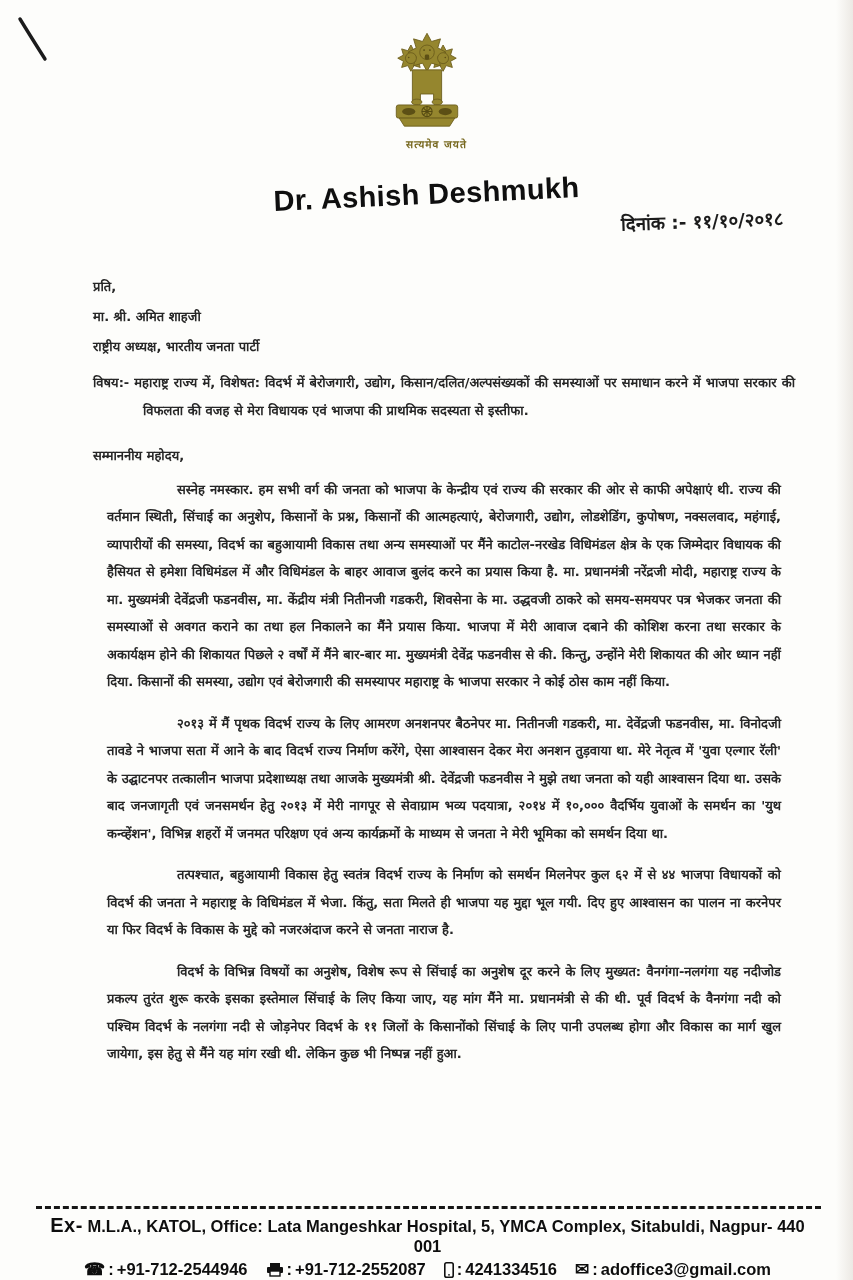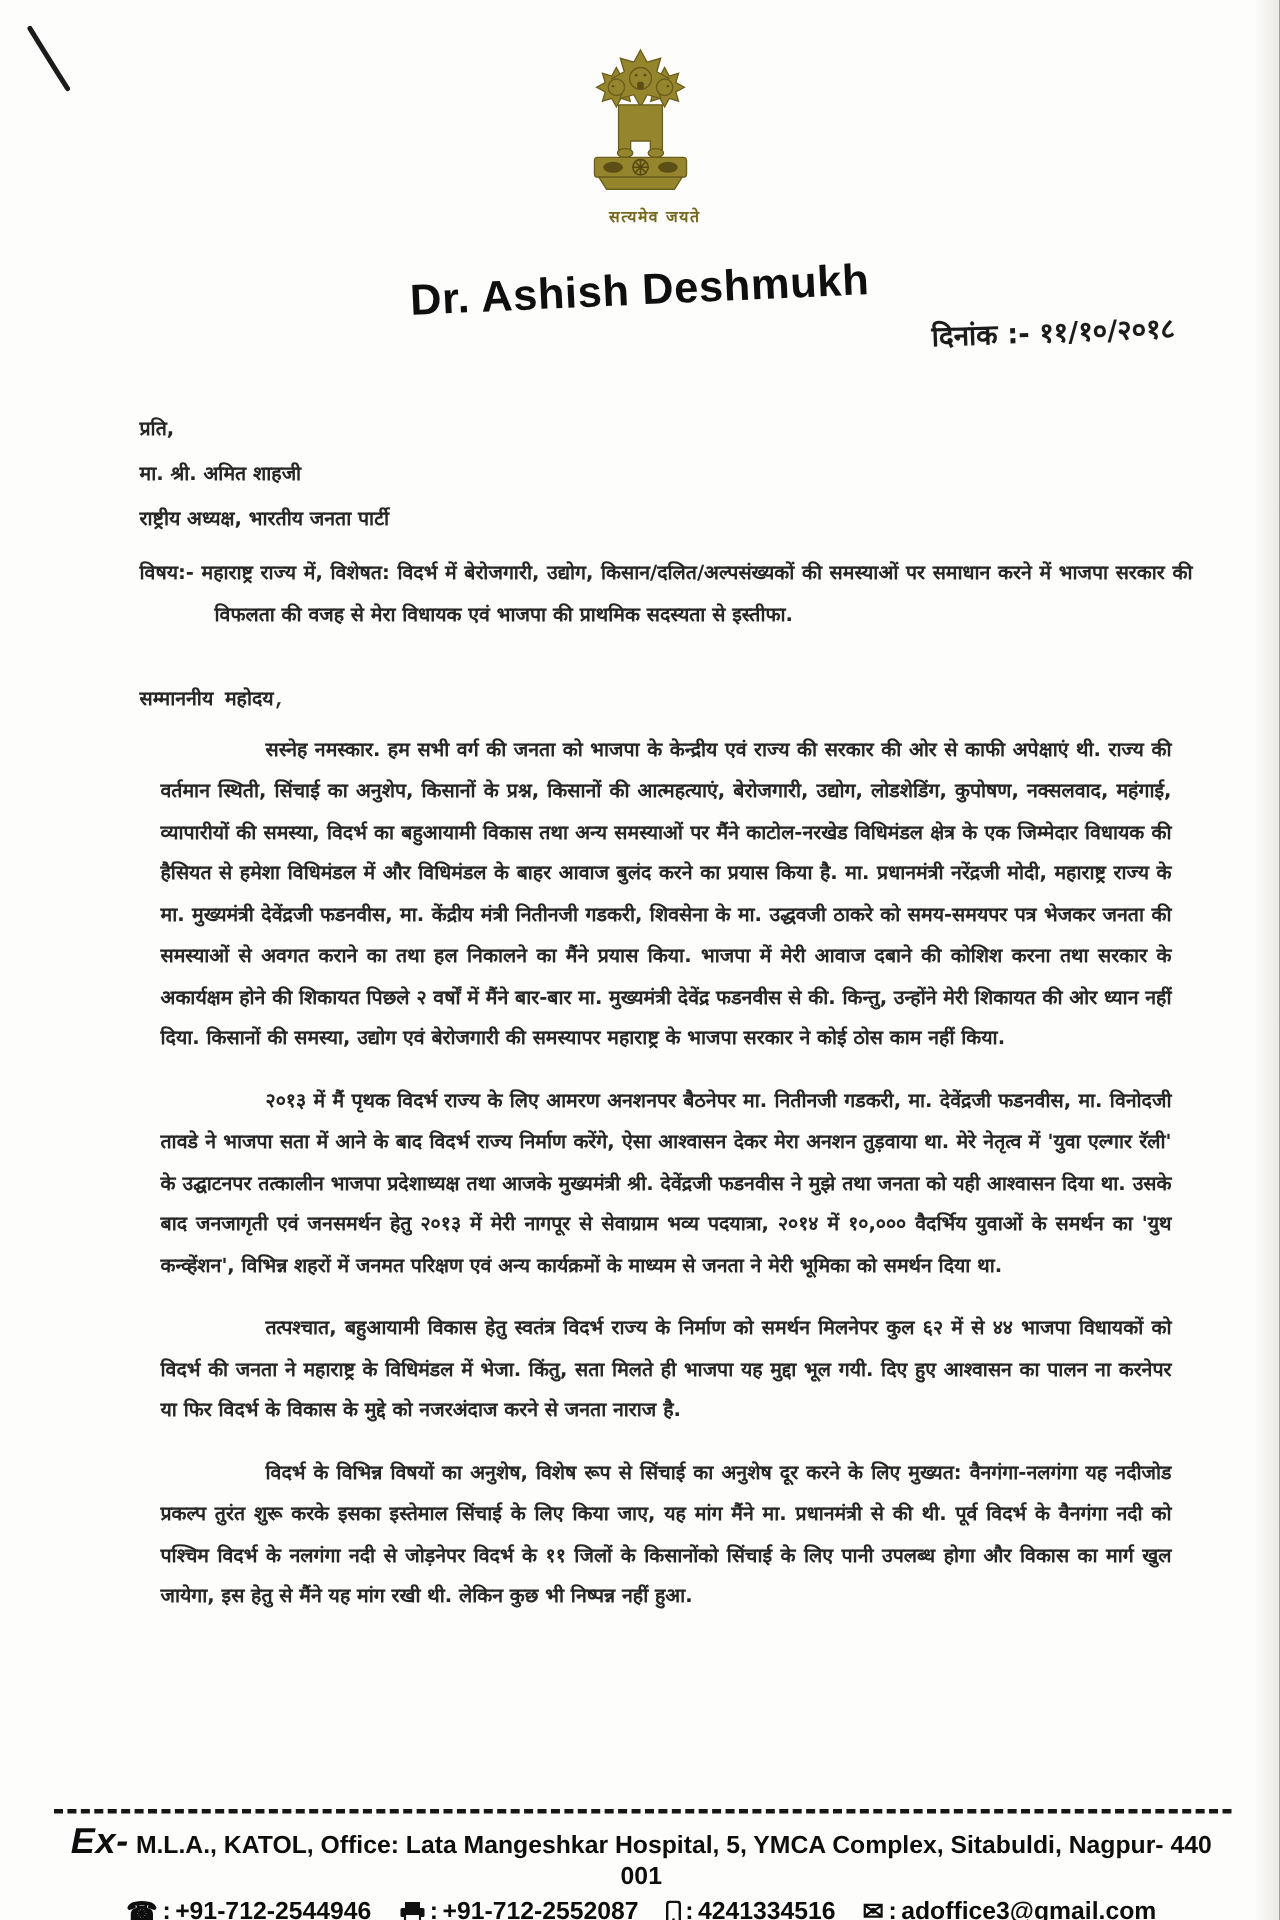--- a/index.html
+++ b/index.html
@@ -25,30 +25,30 @@
     position:absolute;top:208px;right:70px;
     font-size:18.5px;font-weight:bold;color:#1c1c1c;transform:rotate(-2deg);
   }
   
   .content{
     position:absolute;left:93px;top:272px;width:702px;
     font-size:13px;line-height:27.5px;font-weight:600;color:#262626;
   }
   .recipient div{line-height:30px;}
   .subject{margin:7px 0 16px 0;padding-left:50px;text-indent:-50px;text-align:justify;}
-  .greeting{margin-top:29px;font-family:Liberation Mono, monospace;}
+  .greeting{margin-top:18px;}
   .para{margin:14px;text-indent:70px;text-align:justify;}
   .para.first{margin-top:6px;}
   
   .footer-rule{position:absolute;left:36px;right:32px;top:1206px;border-top:3.5px dashed #161616;}
   .footer{
     position:absolute;left:40px;top:1214px;width:775px;text-align:center;
     font-family:"Liberation Sans",sans-serif;font-weight:bold;font-size:16.5px;color:#0e0e0e;
   }
-  .footer .ex{font-style:italic;font-size:24px;letter-spacing:.5px;}
+  .footer .ex{font-size:20px;letter-spacing:.5px;}
   .footer-line2{margin-top:4px;display:flex;justify-content:center;align-items:center;gap:6px;}
   .seg{display:inline-flex;align-items:center;gap:3px;margin:0 6px;}
   .ficon{display:inline-flex;align-items:center;font-size:17px;line-height:1;}
   .ficon svg{display:block;}
 </style>
 </head>
 <body>
 
 <div class="page">
 

